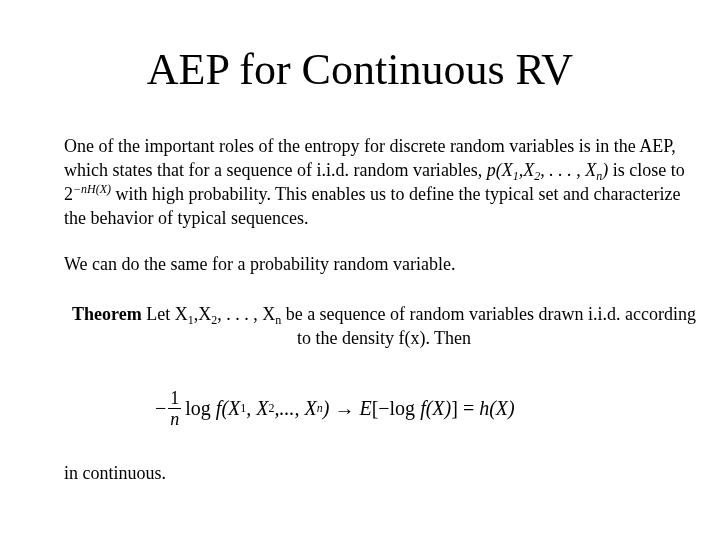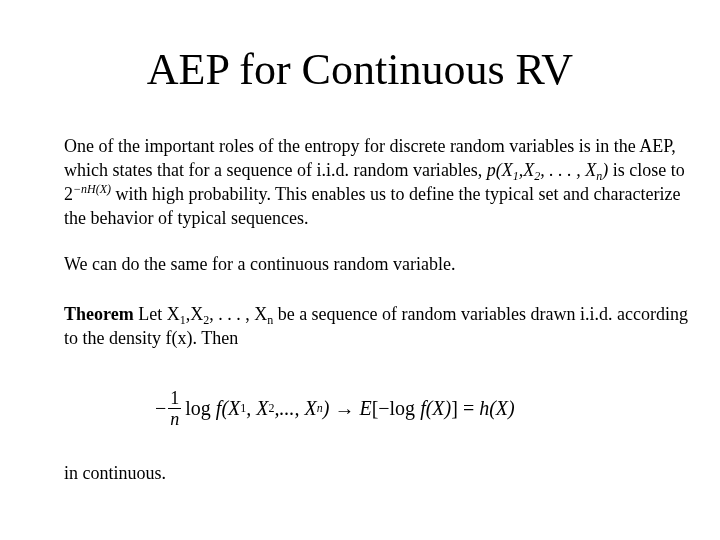--- a/index.html
+++ b/index.html
@@ -29,21 +29,21 @@
     .para {
       position: absolute;
       left: 60px;
       width: 640px;
       font-size: 18px;
       line-height: 24px;
       margin: 4px;
     }
     .p1 { top: 130px; }
     .p2 { top: 248px; }
-    .p3 { top: 298px; }
+    .p3 { top: 298px; text-align: center; }
     .p4 { top: 457px; }
     .it { font-style: italic; }
     sub { font-size: 12px; vertical-align: -4px; line-height: 0; }
     sup { font-size: 12px; vertical-align: 7px; line-height: 0; }
     b { font-weight: bold; }
 
     .formula {
       position: absolute;
       left: 155px;
       top: 383px;
@@ -68,21 +68,21 @@
     .f-sub.up { font-style: normal; }
     .sp { display: inline-block; width: 5px; }
   </style>
 </head>
 <body>
 
 <h1 class="slide-title">AEP for Continuous RV</h1>
 
 <p class="para p1"><span>One of the important roles of the entropy for discrete random variables is in the AEP, which states that for a sequence of i.i.d. random variables, </span><span class="it"><span>p(X</span><sub>1</sub><span>,X</span><sub>2</sub><span>, . . . , X</span><sub>n</sub><span>)</span></span><span> is close to 2</span><sup class="it">−nH(X)</sup><span> with high probability. This enables us to define the typical set and characterize the behavior of typical sequences.</span></p>
 
-<p class="para p2">We can do the same for a continuous random variable.</p>
+<p class="para p2">We can do the same for a probability random variable.</p>
 
 <p class="para p3"><b>Theorem</b><span> Let X</span><sub>1</sub><span>,X</span><sub>2</sub><span>, . . . , X</span><sub>n</sub><span> be a sequence of random variables drawn i.i.d. according to the density f(x). Then</span></p>
 
 <div class="formula">
   <span>−</span>
   <span class="frac">
     <span class="num">1</span>
     <span class="den">n</span>
   </span>
   <span>log</span>

